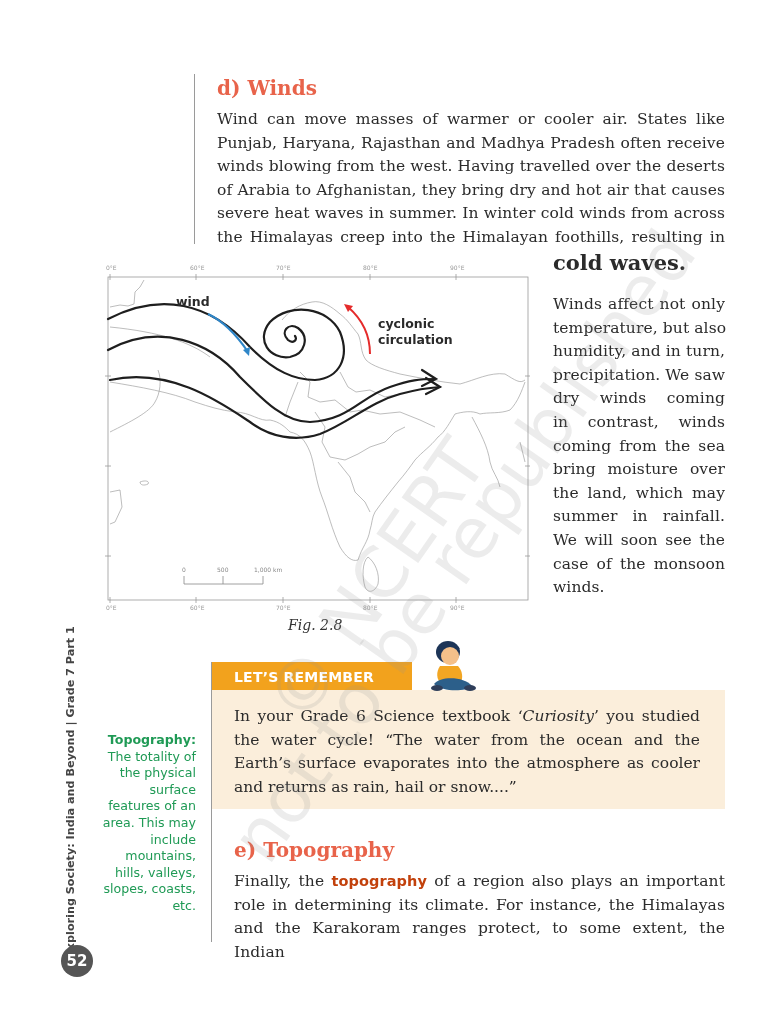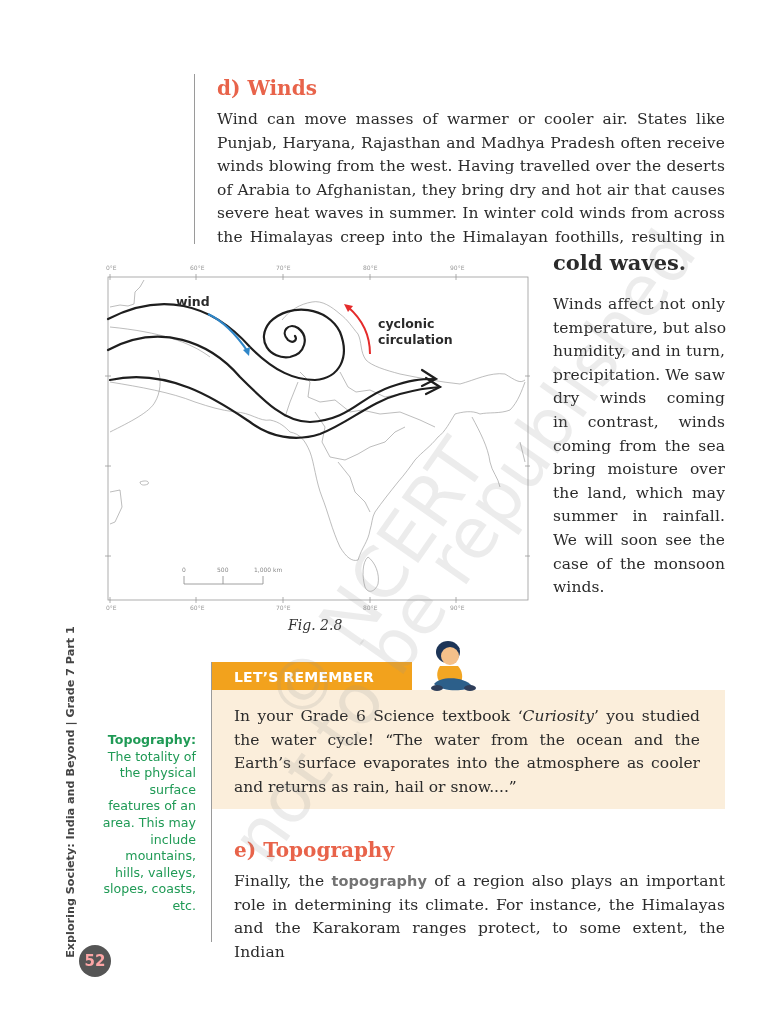--- a/index.html
+++ b/index.html
@@ -24,32 +24,32 @@
   #remember-tab { left:212px; top:662px; width:200px; height:28px; background:#f2a21d;
                   color:#fff; font-family:"DejaVu Sans", sans-serif; font-weight:bold; font-size:14px;
                   line-height:30px; padding-left:22px; box-sizing:border-box; letter-spacing:0.2px; }
   #remember-box { left:212px; top:690px; width:513px; height:119px; background:#fbeedb; }
   #remember-text { left:234px; top:705px; width:466px; font-size:15.5px; line-height:23.6px; text-align:justify; }
   #kid { left:420px; top:636px; width:62px; height:62px; }
 
   
   #sec-e-heading { left:234px; top:838px; }
   #sec-e-para { left:234px; top:870px; width:491px; }
-  .kw { color:#737373; font-family:"DejaVu Sans", sans-serif; font-weight:bold; font-size:14.5px; }
+  .kw { color:#c2410c; font-family:"DejaVu Sans", sans-serif; font-weight:bold; font-size:14.5px; }
 
   
   #gloss { left:100px; top:732px; width:96px; text-align:right; font-family:"DejaVu Sans", sans-serif;
            font-size:12.6px; line-height:16.6px; color:#1f9a55; }
   #gloss .term { font-weight:bold; display:block; }
   #spine { left:63px; top:642px; width:14px; height:300px; }
   #spine span { position:absolute; left:50%; top:50%; transform:translate(-50%,-50%) rotate(-90deg);
                 white-space:nowrap; font-family:"DejaVu Sans", sans-serif; font-weight:bold;
                 font-size:11.2px; color:#444; }
-  #page-num { left:79px; top:945px; width:32px; height:32px; border-radius:50%; background:#555;
-              color:#fca5a5; font-family:"DejaVu Sans", sans-serif; font-weight:bold; font-size:15px;
+  #page-num { left:61px; top:945px; width:32px; height:32px; border-radius:50%; background:#555;
+              color:#ffffff; font-family:"DejaVu Sans", sans-serif; font-weight:bold; font-size:15px;
               text-align:center; line-height:32px; }
 
   
   .wm { position:absolute; font-family:"DejaVu Sans", sans-serif; color:rgba(150,150,150,0.18);
         font-size:70px; white-space:nowrap; transform-origin:left top; pointer-events:none; }
 </style>
 </head>
 <body>
 
 <div class="vrule" style="left:194px;top:74px;height:170px;"></div>

